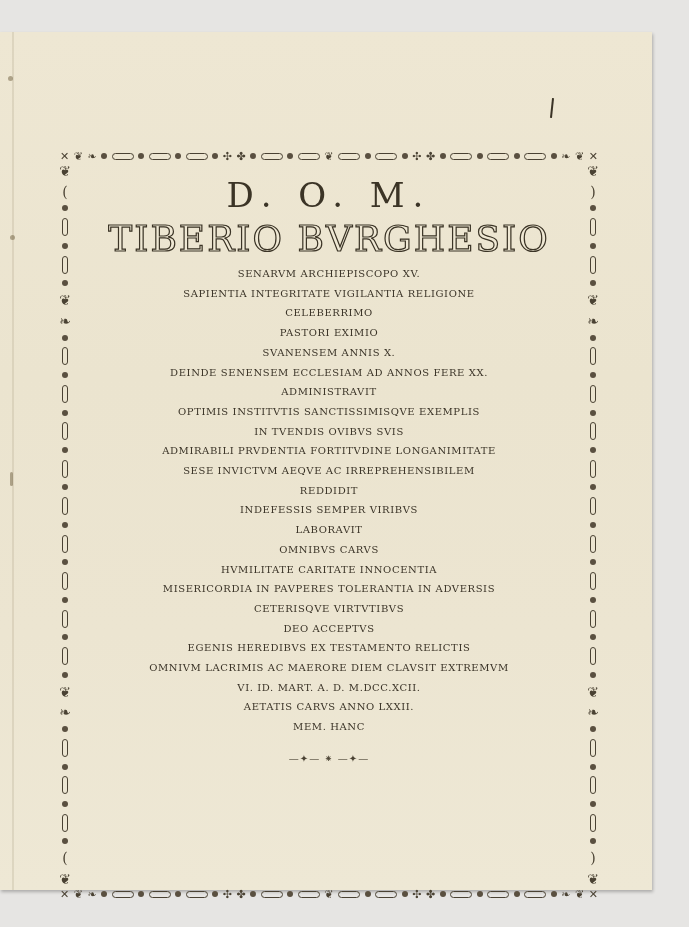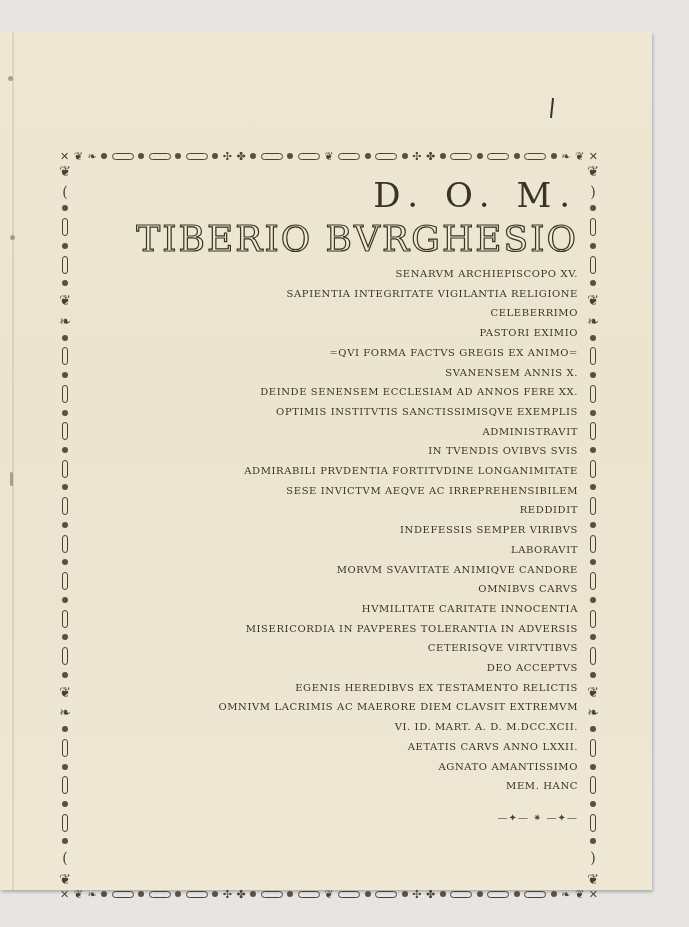--- a/index.html
+++ b/index.html
@@ -43,21 +43,21 @@
     width: 6px; height: 18px; border: 1.5px solid #4a4233; border-radius: 4px; box-sizing: border-box;
   }
   .dot { width: 6px; height: 6px; border-radius: 50%; background: #5a5040; }
   .curl { color: #4a4233; font-size: 14px; line-height: 14px; }
   .pill { display: inline-block; width: 22px; height: 7px; border: 1.5px solid #4a4233; border-radius: 4px; box-sizing: border-box; }
   .hdot { display: inline-block; width: 6px; height: 6px; border-radius: 50%; background: #5a5040; }
   .orn { display: inline-block; font-size: 11px; color: #4a4233; }
 
   .content {
     position: absolute; left: 20px; right: 20px; top: 24px;
-    text-align: right; color: #3a3327;
+    text-align: center; color: #3a3327;
   }
   .dom {
     font-size: 34px; letter-spacing: 8px; margin: 0; line-height: 42px; font-weight: normal; color: #3b3426;
   }
   .name {
     font-size: 36px; letter-spacing: 2px; line-height: 46px; margin: 0 0 2px 0; font-weight: normal;
     color: #efe8d4;
     -webkit-text-stroke: 1.2px #3b3426;
     text-shadow: 0 0 0 #3b3426;
   }
@@ -233,40 +233,37 @@
     </div>
 
     <div class="content">
       <h1 class="dom">D. O. M.</h1>
       <h2 class="name">TIBERIO BVRGHESIO</h2>
       <div id="lines">
         <div class="line">SENARVM ARCHIEPISCOPO XV.</div>
         <div class="line">SAPIENTIA INTEGRITATE VIGILANTIA RELIGIONE</div>
         <div class="line">CELEBERRIMO</div>
         <div class="line">PASTORI EXIMIO</div>
-        <div class="line">=QVI FORMA FACTVS GREGIS EX ANIMO=</div>
         <div class="line">SVANENSEM ANNIS X.</div>
         <div class="line">DEINDE SENENSEM ECCLESIAM AD ANNOS FERE XX.</div>
+        <div class="line">ADMINISTRAVIT</div>
         <div class="line">OPTIMIS INSTITVTIS SANCTISSIMISQVE EXEMPLIS</div>
-        <div class="line">ADMINISTRAVIT</div>
         <div class="line">IN TVENDIS OVIBVS SVIS</div>
         <div class="line">ADMIRABILI PRVDENTIA FORTITVDINE LONGANIMITATE</div>
         <div class="line">SESE INVICTVM AEQVE AC IRREPREHENSIBILEM</div>
         <div class="line">REDDIDIT</div>
         <div class="line">INDEFESSIS SEMPER VIRIBVS</div>
         <div class="line">LABORAVIT</div>
-        <div class="line">MORVM SVAVITATE ANIMIQVE CANDORE</div>
         <div class="line">OMNIBVS CARVS</div>
         <div class="line">HVMILITATE CARITATE INNOCENTIA</div>
         <div class="line">MISERICORDIA IN PAVPERES TOLERANTIA IN ADVERSIS</div>
         <div class="line">CETERISQVE VIRTVTIBVS</div>
         <div class="line">DEO ACCEPTVS</div>
         <div class="line">EGENIS HEREDIBVS EX TESTAMENTO RELICTIS</div>
         <div class="line">OMNIVM LACRIMIS AC MAERORE DIEM CLAVSIT EXTREMVM</div>
         <div class="line">VI. ID. MART. A. D. M.DCC.XCII.</div>
         <div class="line">AETATIS CARVS ANNO LXXII.</div>
-        <div class="line">AGNATO AMANTISSIMO</div>
         <div class="line">MEM. HANC</div>
       </div>
       <div class="fleuron">—✦— ⁕ —✦—</div>
     </div>
   </div>
 </div>
 
 </body></html>

